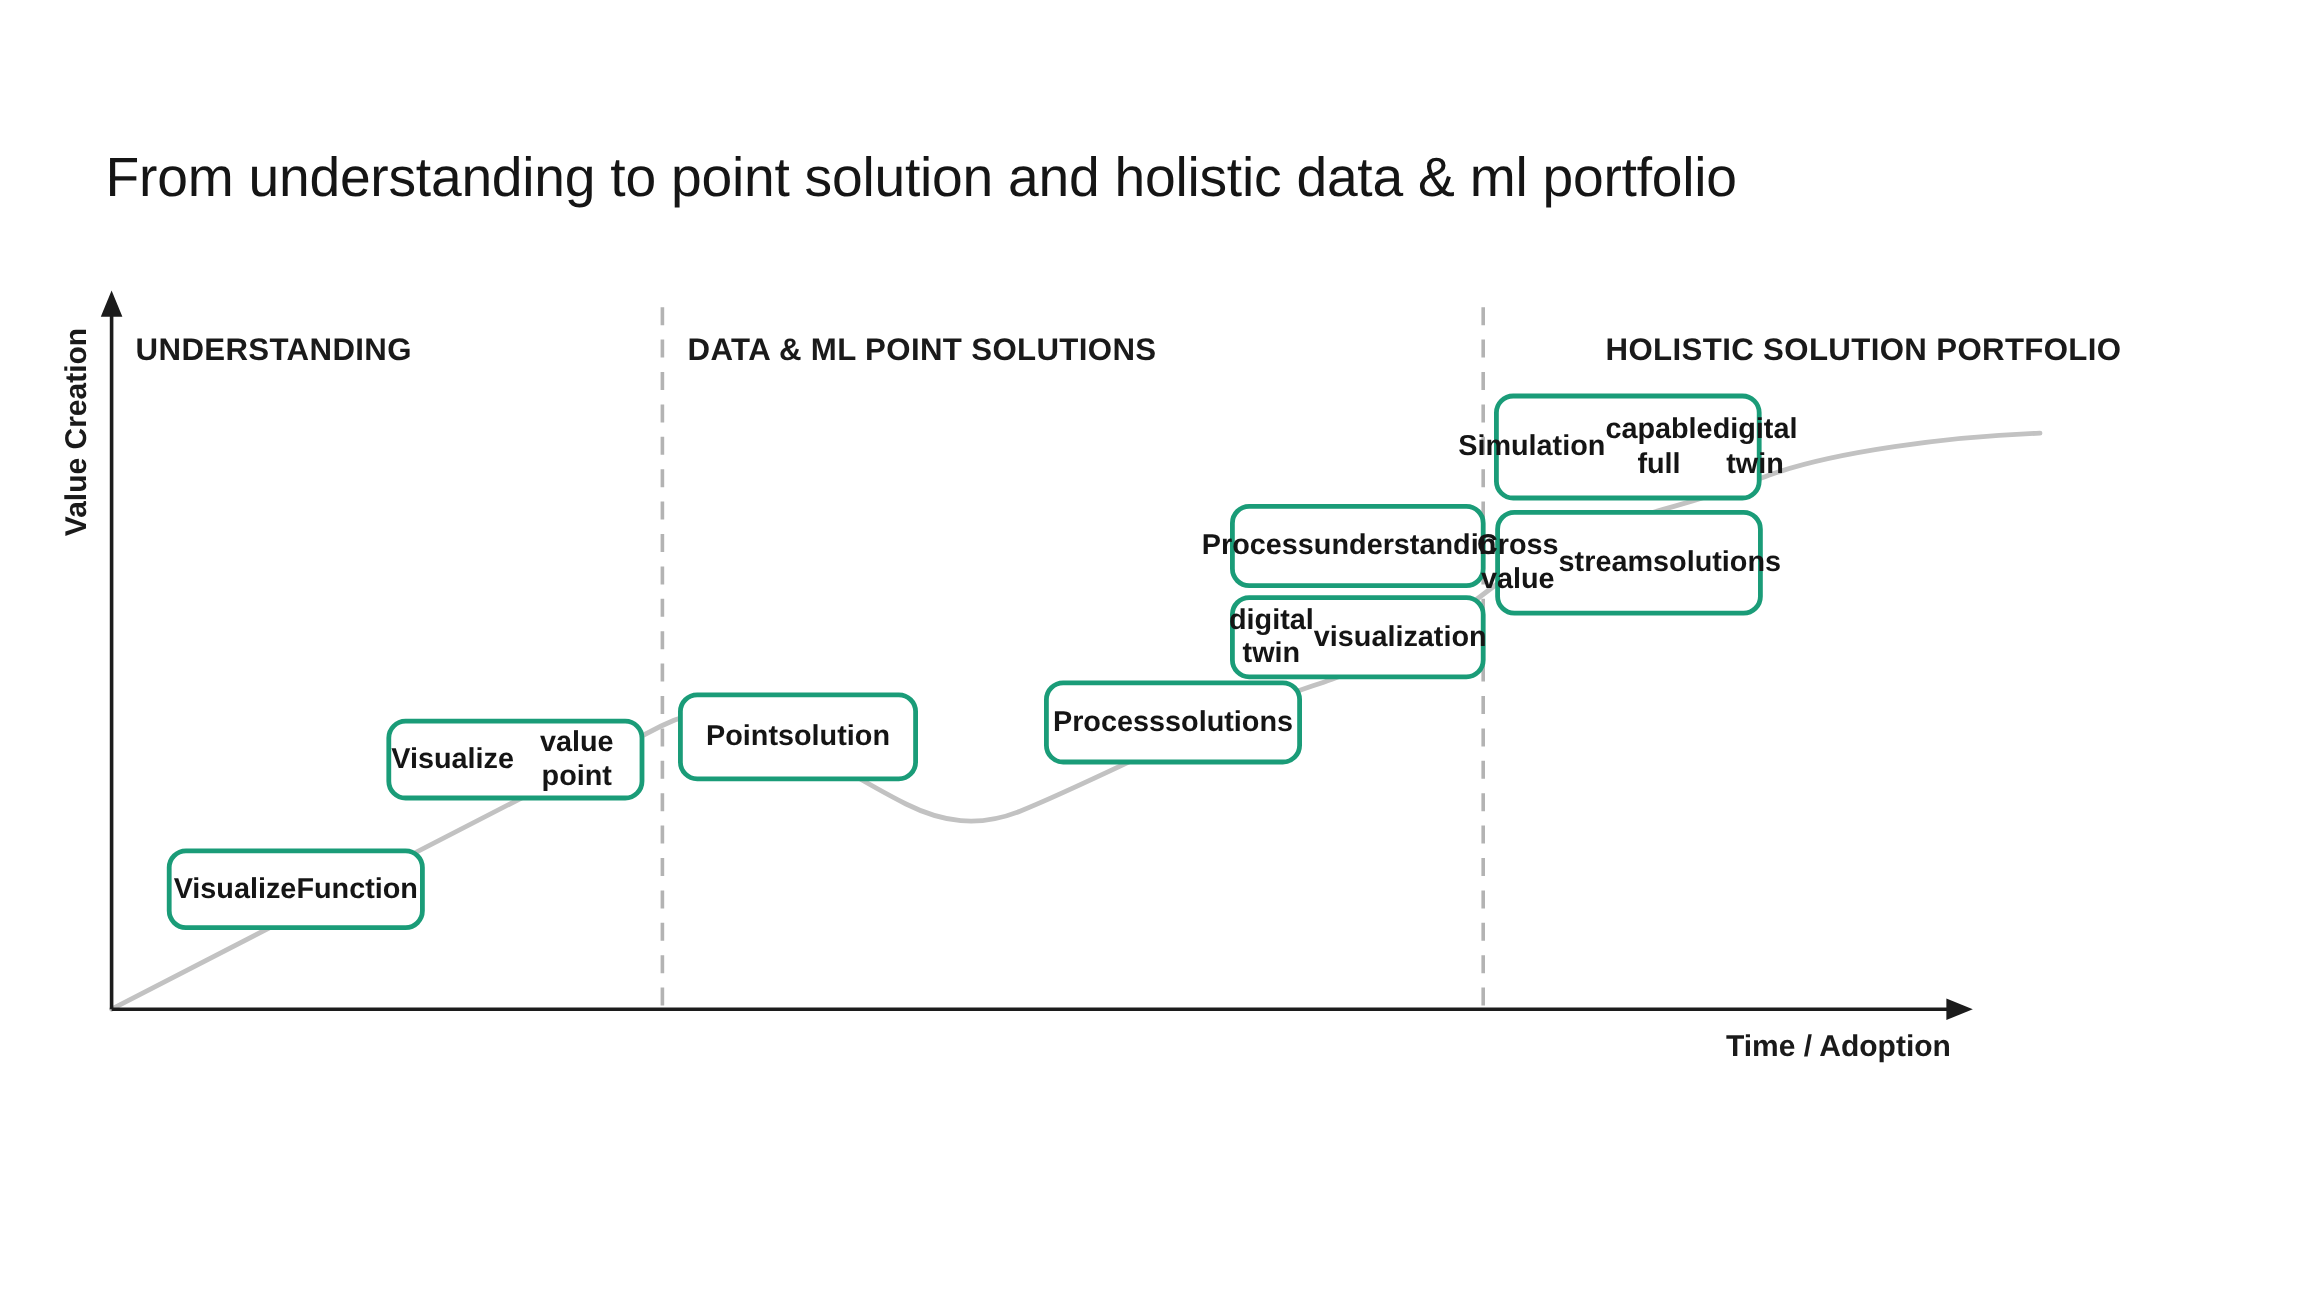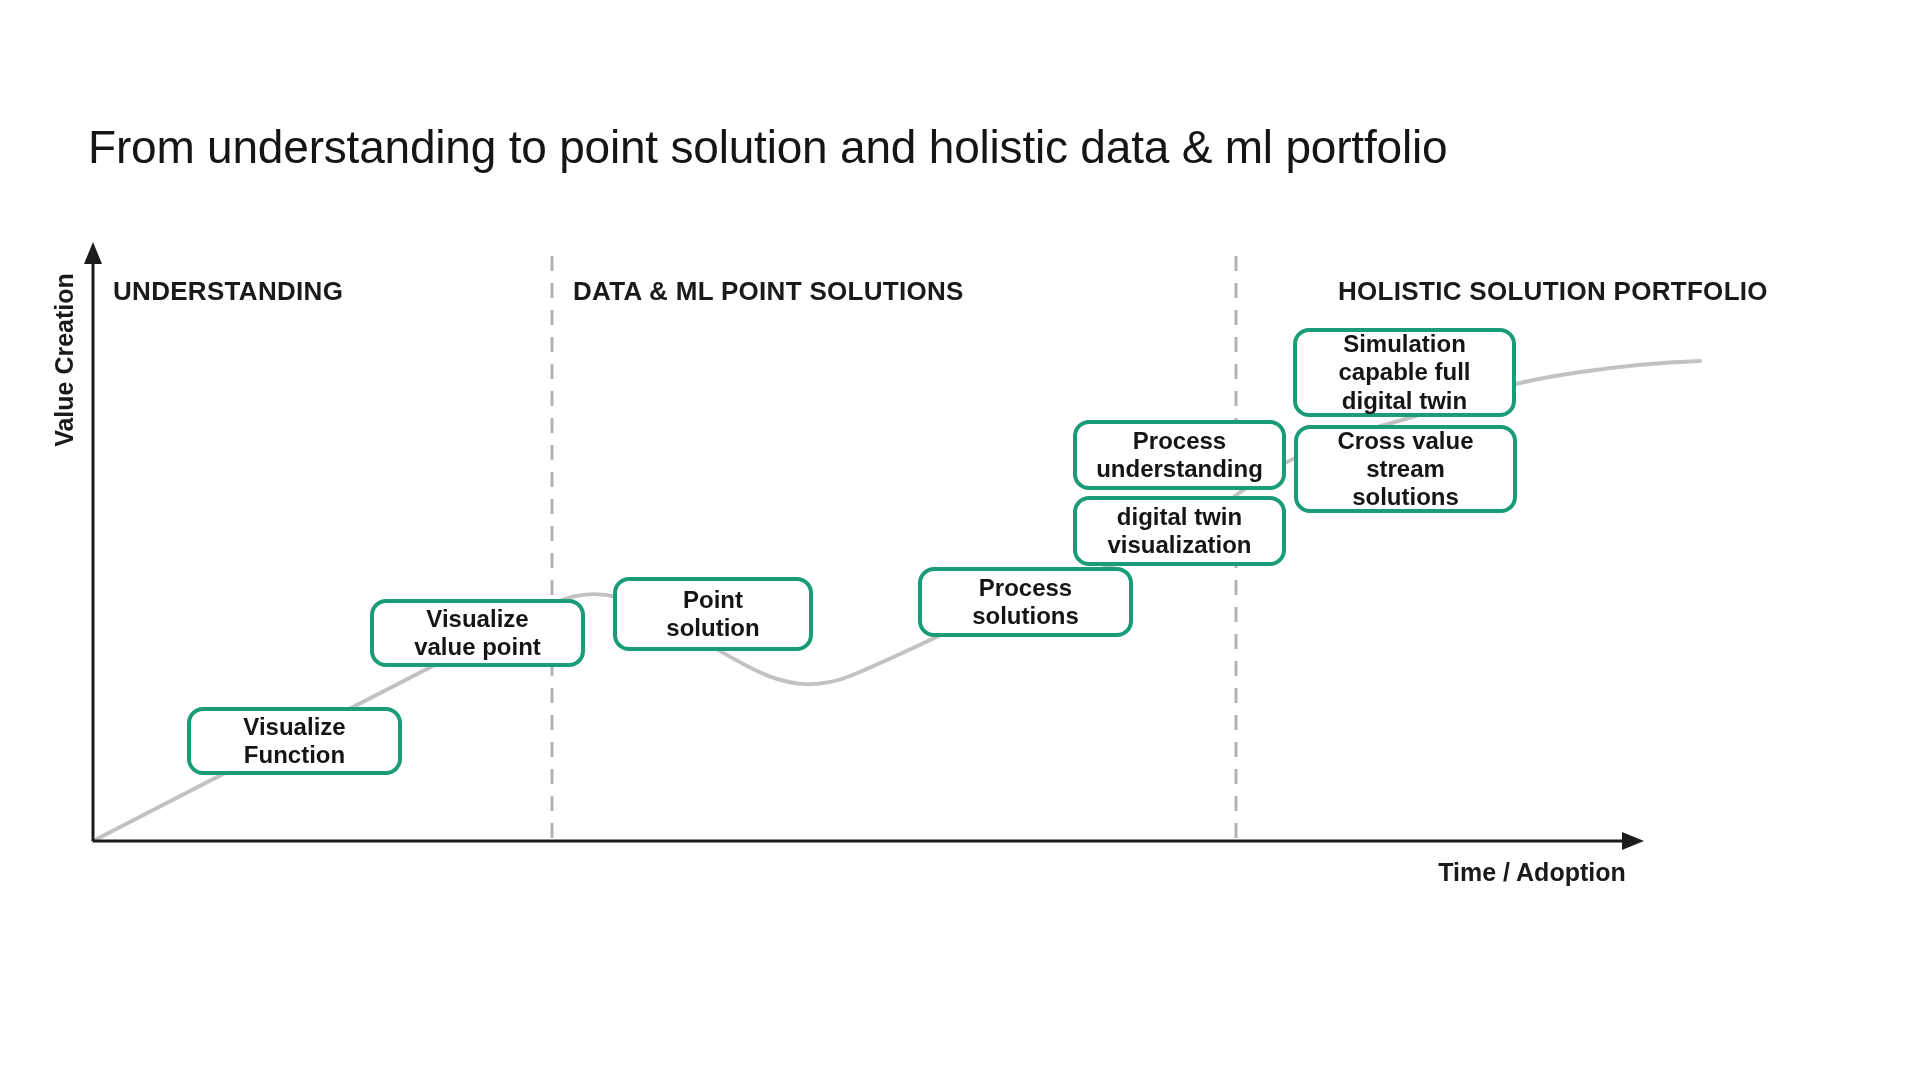--- a/index.html
+++ b/index.html
@@ -34,24 +34,24 @@
   #x-axis-label{
     left:1532px;top:858px;
     transform:translateX(-50%);
   }
   .node-box{
     position:absolute;
     box-sizing:border-box;
     background:#ffffff;
     border:4px solid #1a9c78;
     border-radius:16px;
-    display:flex;flex-direction:column;
+    display:flex;flex-direction:row;
     align-items:center;justify-content:center;
     text-align:center;
-    font-size:24px;font-weight:700;line-height:1.17;color:#151515;margin-left:48px;
+    font-size:24px;font-weight:700;line-height:1.17;color:#151515;
   }
   .node-box span{display:block;}
 </style>
 </head>
 <body>
 
 <div id="slide">
 
   <svg id="bg-svg" viewBox="0 0 1920 1080" xmlns="http://www.w3.org/2000/svg">
 

